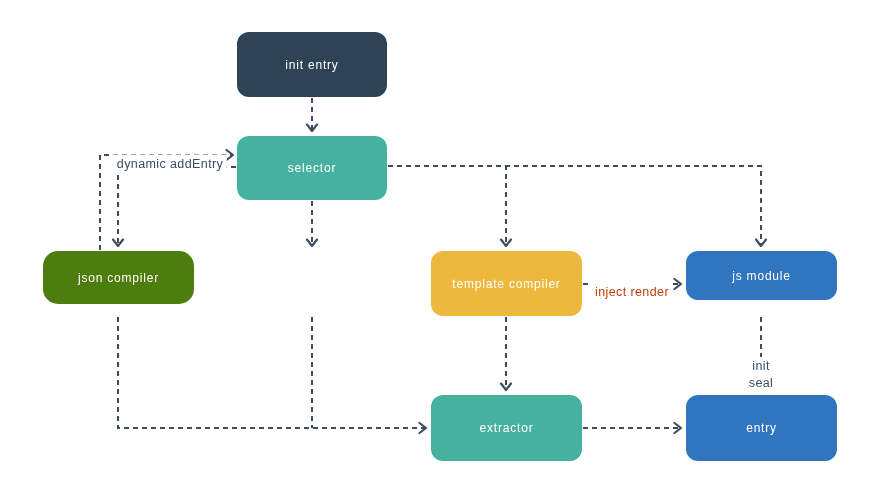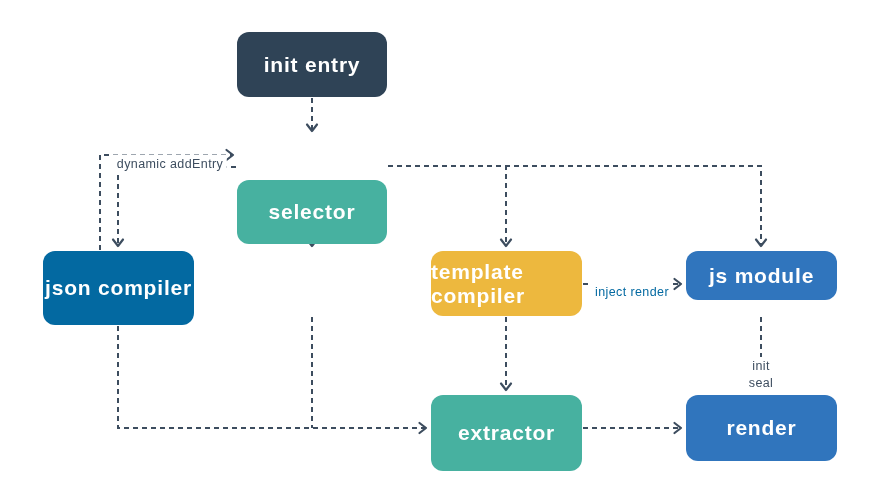--- a/index.html
+++ b/index.html
@@ -36,23 +36,23 @@
   .node {
     position: absolute;
     border-radius: 12px;
     display: flex;
     align-items: center;
     justify-content: center;
     box-sizing: border-box;
   }
   .node span {
     color: #ffffff;
-    font-size: 21px;
+    font-size: 12px;
     letter-spacing: 0.8px;
-    font-weight: 700;
+    font-weight: 400;
   }
   .edge-label {
     position: absolute;
     transform: translate(-50%, -50%);
     background: #ffffff;
     padding: 1px 4px;
     font-size: 12.5px;
     line-height: 17px;
     letter-spacing: 0.4px;
     text-align: center;
@@ -84,37 +84,37 @@
       <polyline points="756,383.5 761,390 766,383.5" class="edge-arrowhead" stroke="#3d4d5f"></polyline>
       <polyline points="506,317 506,390" class="edge-line" stroke="#3d4d5f"></polyline>
       <polyline points="501,383.5 506,390 511,383.5" class="edge-arrowhead" stroke="#3d4d5f"></polyline>
       <polyline points="118,317 118,428 426,428" class="edge-line" stroke="#3d4d5f"></polyline>
       <polyline points="419.5,433 426,428 419.5,423" class="edge-arrowhead" stroke="#3d4d5f"></polyline>
       <polyline points="312,317 312,428" class="edge-line" stroke="#3d4d5f"></polyline>
       <polyline points="583,428 681,428" class="edge-line" stroke="#3d4d5f"></polyline>
       <polyline points="674.5,433 681,428 674.5,423" class="edge-arrowhead" stroke="#3d4d5f"></polyline>
     </svg>
 <div class="edge-label" style="left: 170px; top: 140px; color: rgb(61, 77, 95);">dynamic addEntry</div>
-    <div class="edge-label" style="left: 632px; top: 268px; color: #0369a1;">inject render</div>
+    <div class="edge-label" style="left: 632px; top: 268px; color: #c2410c;">inject render</div>
     <div class="edge-label" style="left: 761px; top: 351px; color: rgb(61, 77, 95);">init
 seal</div>
     <div class="node" style="left: 237px; top: 32px; width: 150px; height: 65px; background: rgb(47, 67, 86);">
       <span>init entry</span>
     </div>
-    <div class="node" style="left: 237px; top: 136px; width: 150px; height: 64px; background: rgb(71, 177, 160); margin-top: 44px;">
+    <div class="node" style="left: 237px; top: 136px; width: 150px; height: 64px; background: rgb(71, 177, 160);">
       <span>selector</span>
     </div>
-    <div class="node" style="left: 43px; top: 251px; width: 151px; height: 74px; background: #0369a1;">
+    <div class="node" style="left: 43px; top: 251px; width: 151px; height: 53px; background: #4d7c0f; border-radius: 15px;">
       <span>json compiler</span>
     </div>
     <div class="node" style="left: 431px; top: 251px; width: 151px; height: 65px; background: rgb(237, 184, 62);">
       <span>template compiler</span>
     </div>
     <div class="node" style="left: 686px; top: 251px; width: 151px; height: 49px; background: rgb(48, 117, 189); justify-content: center;">
       <span>js module</span>
     </div>
-    <div class="node" style="left: 431px; top: 395px; width: 151px; height: 76px; background: rgb(71, 177, 160);">
+    <div class="node" style="left: 431px; top: 395px; width: 151px; height: 66px; background: rgb(71, 177, 160);">
       <span>extractor</span>
     </div>
     <div class="node" style="left: 686px; top: 395px; width: 151px; height: 66px; background: rgb(48, 117, 189);">
-      <span>render</span>
+      <span>entry</span>
     </div>
   </div>
 
 </body></html>

